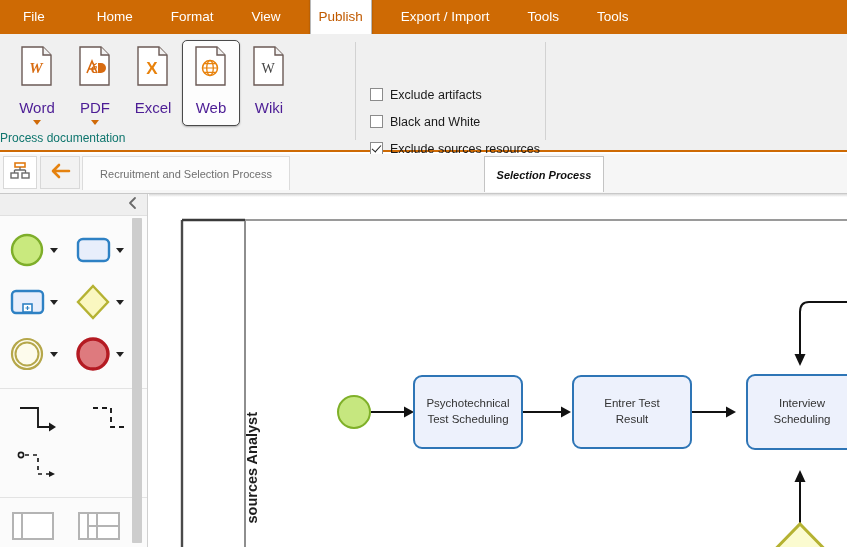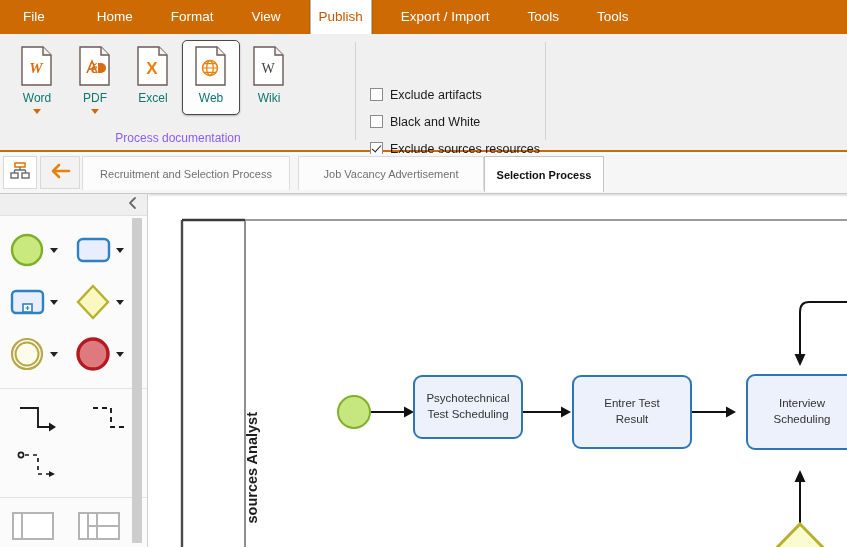--- a/index.html
+++ b/index.html
@@ -32,39 +32,39 @@
 
   
   .ribbon {
     position: absolute; left: 0; top: 34px; width: 847px; height: 118px;
     background: #F0F0F0;
     border-bottom: 2px solid #CE6A04;
   }
   .ribbon-group { position: absolute; top: 0; height: 116px; }
   .group-label {
     position: absolute; bottom: 4px; left: 0; width: 100%;
-    text-align: center; font-size: 12px; color: #8b5cf6;
+    font-size: 12px; color: #0f766e;
   }
   .group-sep {
     position: absolute; top: 8px; width: 1px; height: 98px; background: #d2d2d2;
   }
 
   
   .docbtns { position: absolute; left: 8px; top: 6px; display: flex; }
   .docbtn {
     width: 58px; display: flex; flex-direction: column;
     align-items: center; padding-top: 5px; cursor: default;
     border: 1px solid transparent; border-radius: 3px;
   }
   .docbtn.selected {
     border: 1px solid #4a4a4a; border-radius: 5px;
     background: #fdfdfd;
     box-shadow: 0 1px 2px rgba(0,0,0,.28);
   }
-  .docbtn .dlabel { font-size: 12px; color: #0f766e; margin-top: 5px; }
+  .docbtn .dlabel { font-size: 15px; color: #4c1d95; margin-top: 13px; }
   .docbtn .caret {
     margin-top: 4px; width: 0; height: 0;
     border-left: 4px solid transparent; border-right: 4px solid transparent;
     border-top: 5px solid #D06A08;
   }
   .fileicon { position: relative; width: 34px; height: 40px; }
   .fileicon svg { display: block; }
 
   
   .options { position: absolute; left: 370px; top: 44px; }
@@ -296,25 +296,22 @@
         <svg width="22" height="18" viewBox="0 0 22 18">
           <path d="M20,9 H5 M10,3 L4,9 L10,15" stroke="#E5820F" stroke-width="2.6" fill="none" stroke-linecap="round" stroke-linejoin="round"></path>
         </svg>
       </span>
     </div>
 
     <div class="dtab" style="left:82px; width:208px;">
       <span>Recruitment and Selection Process</span>
     </div>
 
-    <div class="dtab" style="left:298px; width:186px;">
-      <span>Job Vacancy Advertisement</span>
-    </div>
-
-    <div class="dtab active" style="left:484px; width:120px;">
+
+    <div class="dtab active" style="left:484px; width:120px;font-style:italic;">
       <span>Selection Process</span>
     </div>
 
   </div>
 
   <div class="palette">
 
     <div class="palette-head">
       <span>
         <svg width="12" height="14" viewBox="0 0 12 14">
@@ -476,21 +473,21 @@
       <path d="M651,353 V288" stroke="#111111" stroke-width="2" fill="none"></path>
       <path d="M645.5,288 L651,276 L656.5,288 Z" fill="#111111"></path>
     </svg>
 
     <svg class="gateway" style="left:600px; top:326px;" width="102" height="56" viewBox="0 0 102 56">
       <path d="M51,4 L96,50 L51,96 L6,50 Z" fill="#FBFBD0" stroke="#B5B232" stroke-width="3"></path>
     </svg>
 
     <div class="startev" style="left:188px; top:201px;"></div>
 
-    <div class="task" style="left:264px; top:181px; width:110px; height:64px;">
+    <div class="task" style="left:264px; top:181px; width:110px; height:74px;">
       <span style="white-space:pre-line;">Psychotechnical
 Test Scheduling</span>
     </div>
 
     <div class="task" style="left:423px; top:181px; width:120px; height:74px;">
       <span style="white-space:pre-line;">Entrer Test
 Result</span>
     </div>
 
     <div class="task" style="left:597px; top:180px; width:112px; height:76px;">

